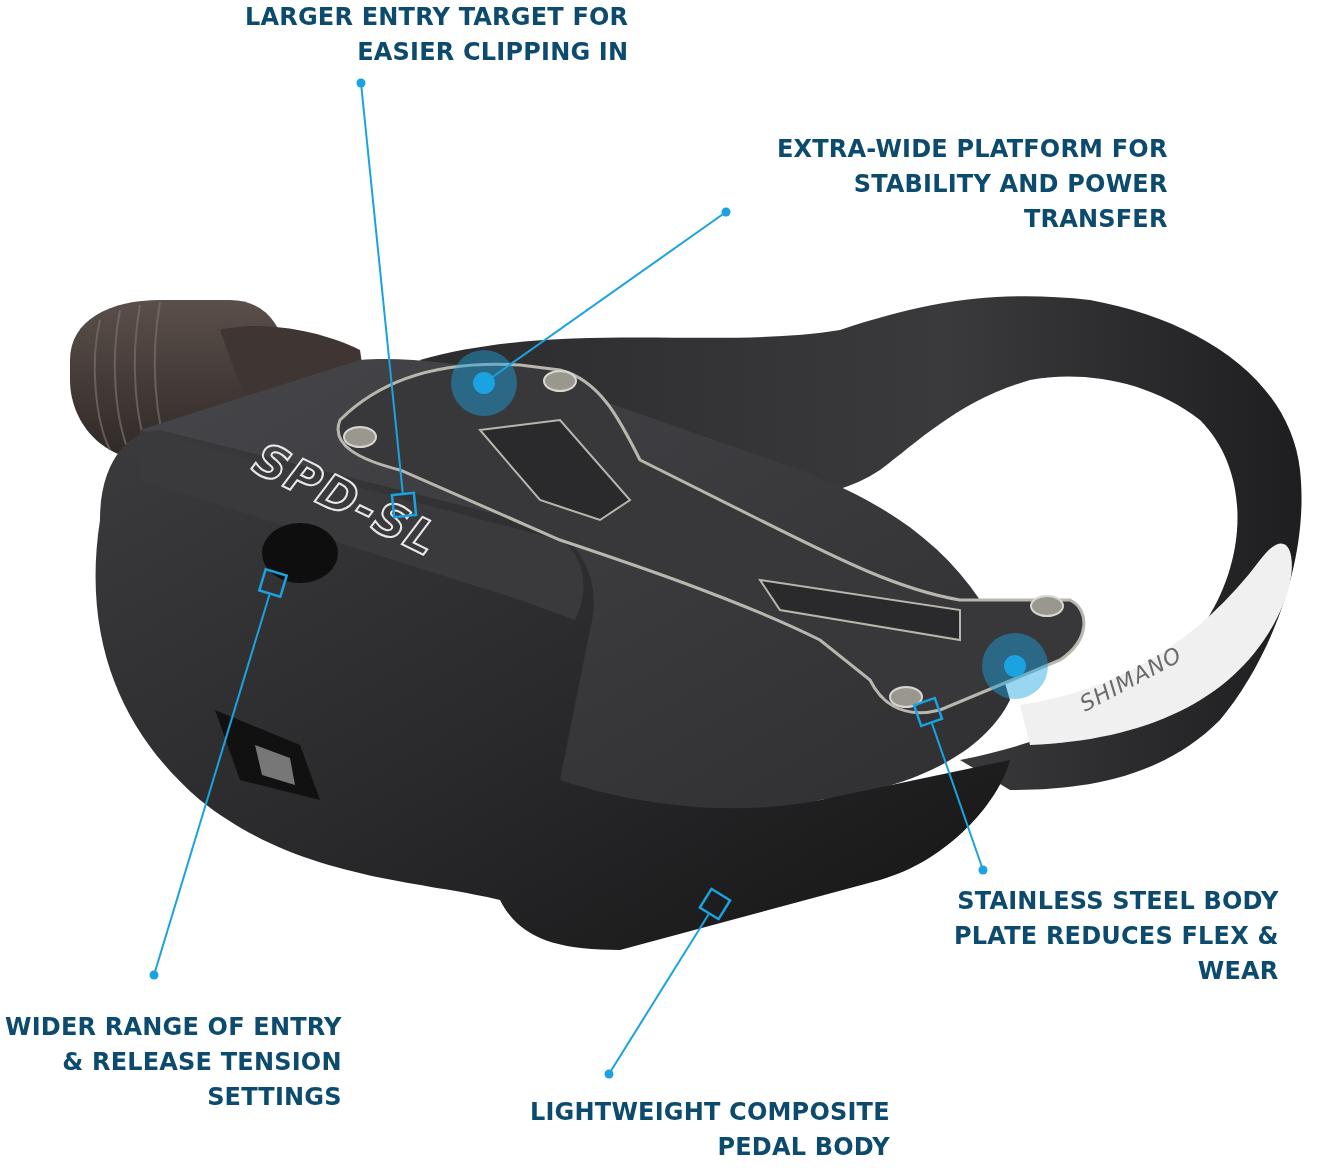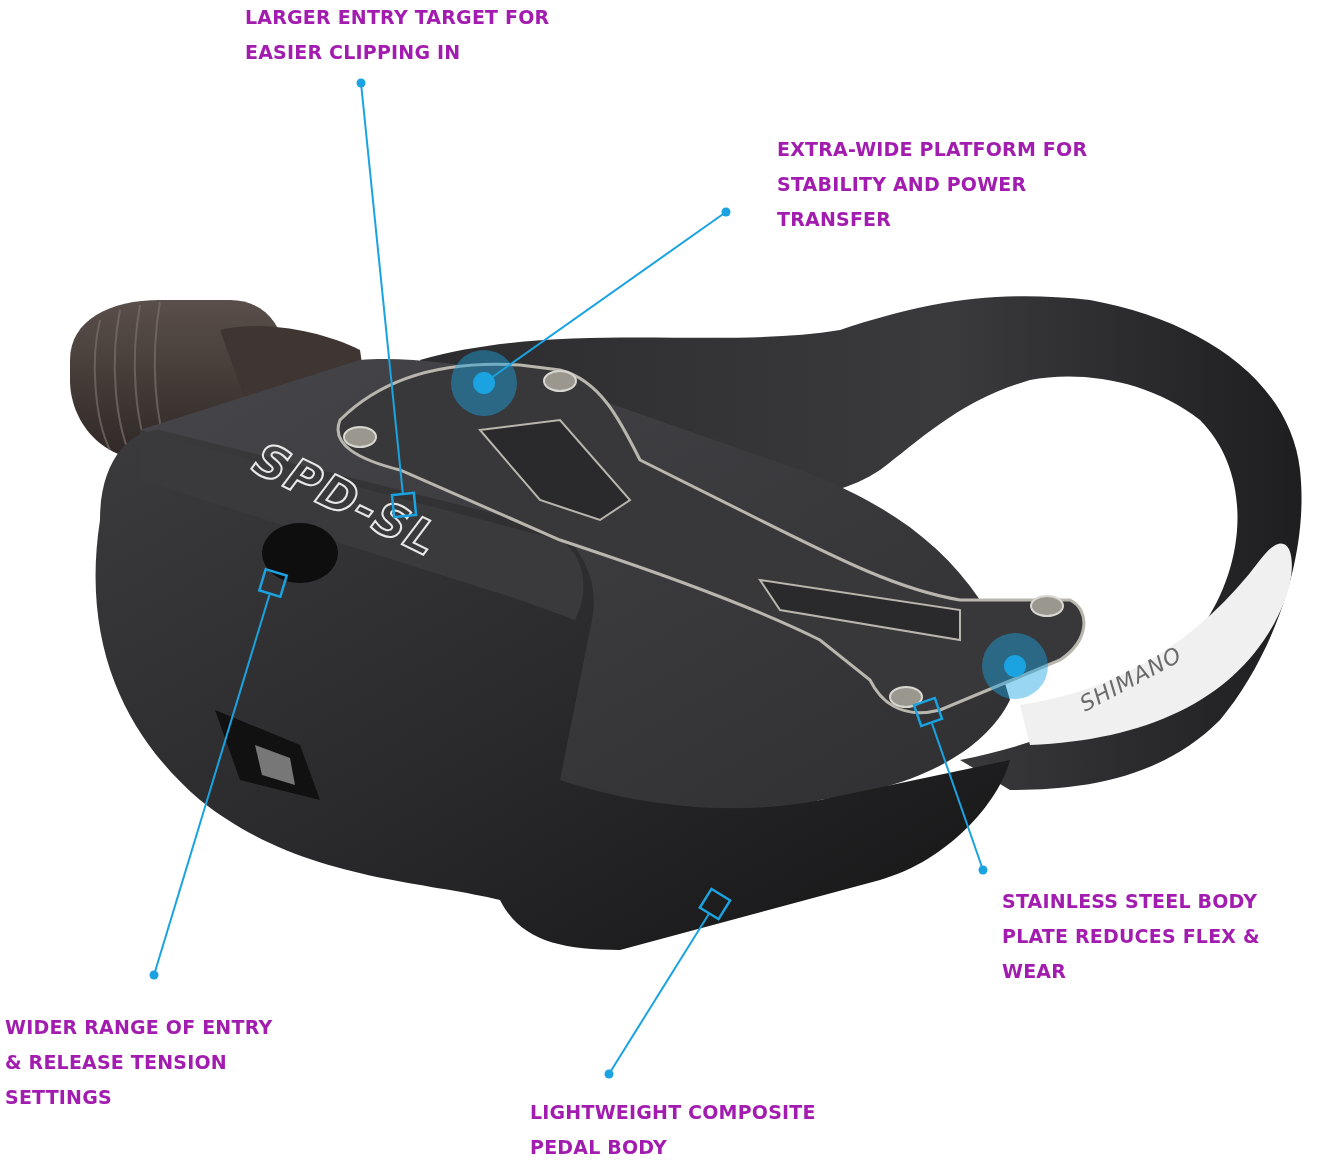--- a/index.html
+++ b/index.html
@@ -1,20 +1,20 @@
 <!DOCTYPE html>
 <html><head>
 <meta charset="utf-8">
 <style>
   html, body { margin:0; padding:0; background:#ffffff; }
   body { width:1336px; height:1168px; position:relative; overflow:hidden;
          font-family:"DejaVu Sans", "Liberation Sans", sans-serif; }
-  .label { position:absolute; margin:0; color:#a21caf; font-weight:bold;
-           font-size:19px; line-height:35px; letter-spacing:0.2px;
-           text-transform:uppercase; white-space:pre-line; }
+  .label { position:absolute; margin:0; color:#0c4a6e; font-weight:bold;
+           font-size:24px; line-height:35px; letter-spacing:0.2px;
+           text-transform:uppercase; white-space:pre-line;text-align:right; }
   #pedal-art { position:absolute; left:0; top:0; width:1336px; height:1168px; }
   #callouts { position:absolute; left:0; top:0; width:1336px; height:1168px; pointer-events:none; }
 </style>
 </head>
 <body>
 
 <svg id="pedal-art" viewBox="0 0 1336 1168" xmlns="http://www.w3.org/2000/svg">
   <defs>
     <linearGradient id="gBody" x1="0" y1="0" x2="1" y2="1">
       <stop offset="0" stop-color="#3b3b3d"></stop>
@@ -113,20 +113,20 @@
       <circle cx="609" cy="1074" r="4.5" fill="#1aa3e0"></circle>
       <rect x="704" y="893" width="22" height="22" fill="none" stroke="#1aa3e0" stroke-width="2.5" transform="rotate(-148.1 715 904)"></rect>
     </g>
   </svg>
 
 <p class="label" style="left:245px;top:0px;">LARGER ENTRY TARGET FOR
 EASIER CLIPPING IN</p>
 <p class="label" style="left:777px;top:132px;">EXTRA-WIDE PLATFORM FOR
 STABILITY AND POWER
 TRANSFER</p>
-<p class="label" style="left:1002px;top:884px;">STAINLESS STEEL BODY
+<p class="label" style="left:954px;top:884px;">STAINLESS STEEL BODY
 PLATE REDUCES FLEX &amp;
 WEAR</p>
 <p class="label" style="left:5px;top:1010px;">WIDER RANGE OF ENTRY
 &amp; RELEASE TENSION
 SETTINGS</p>
 <p class="label" style="left:522px;top:1095px;margin-left:8px;">LIGHTWEIGHT COMPOSITE
 PEDAL BODY</p>
 
 </body></html>

